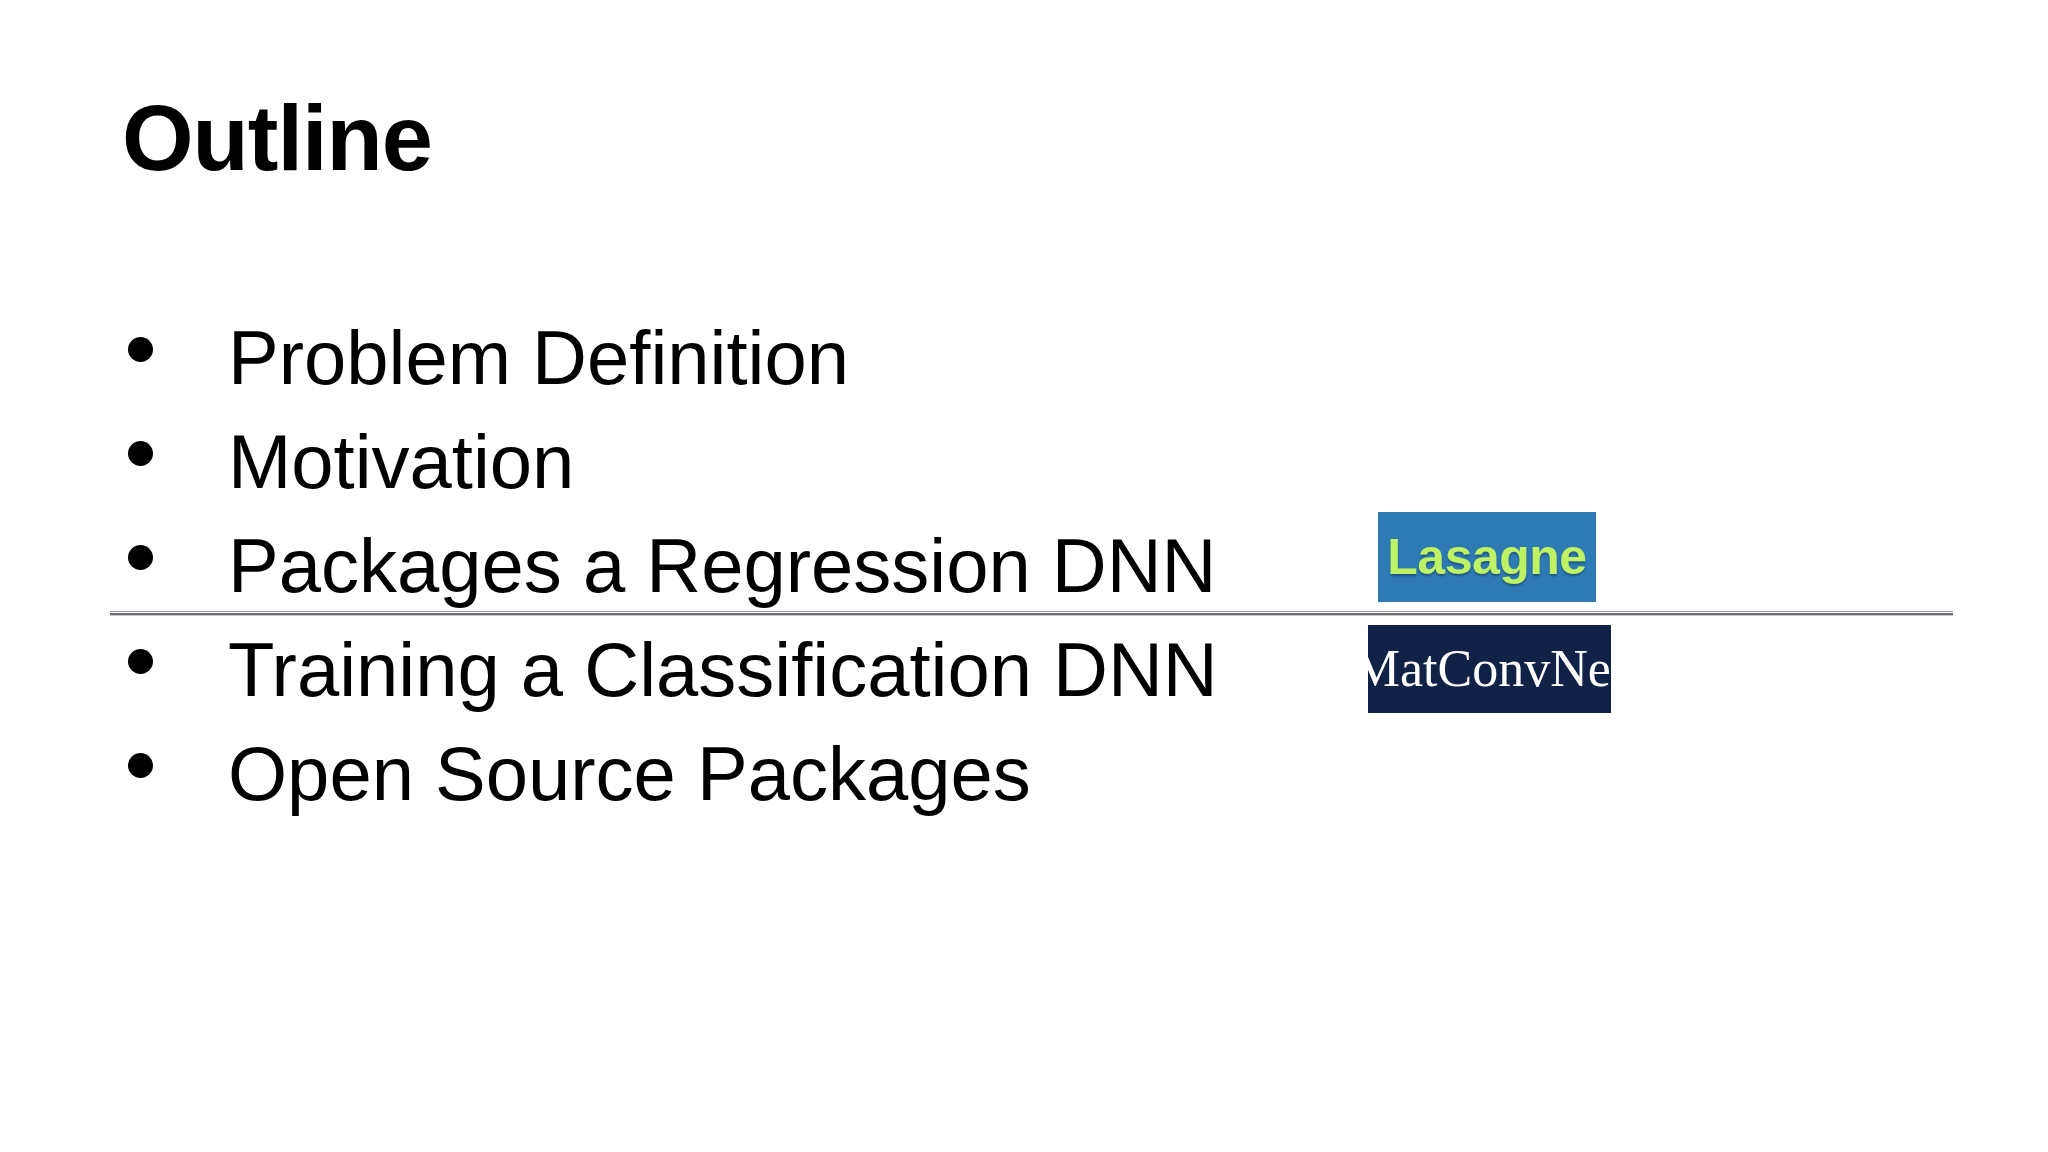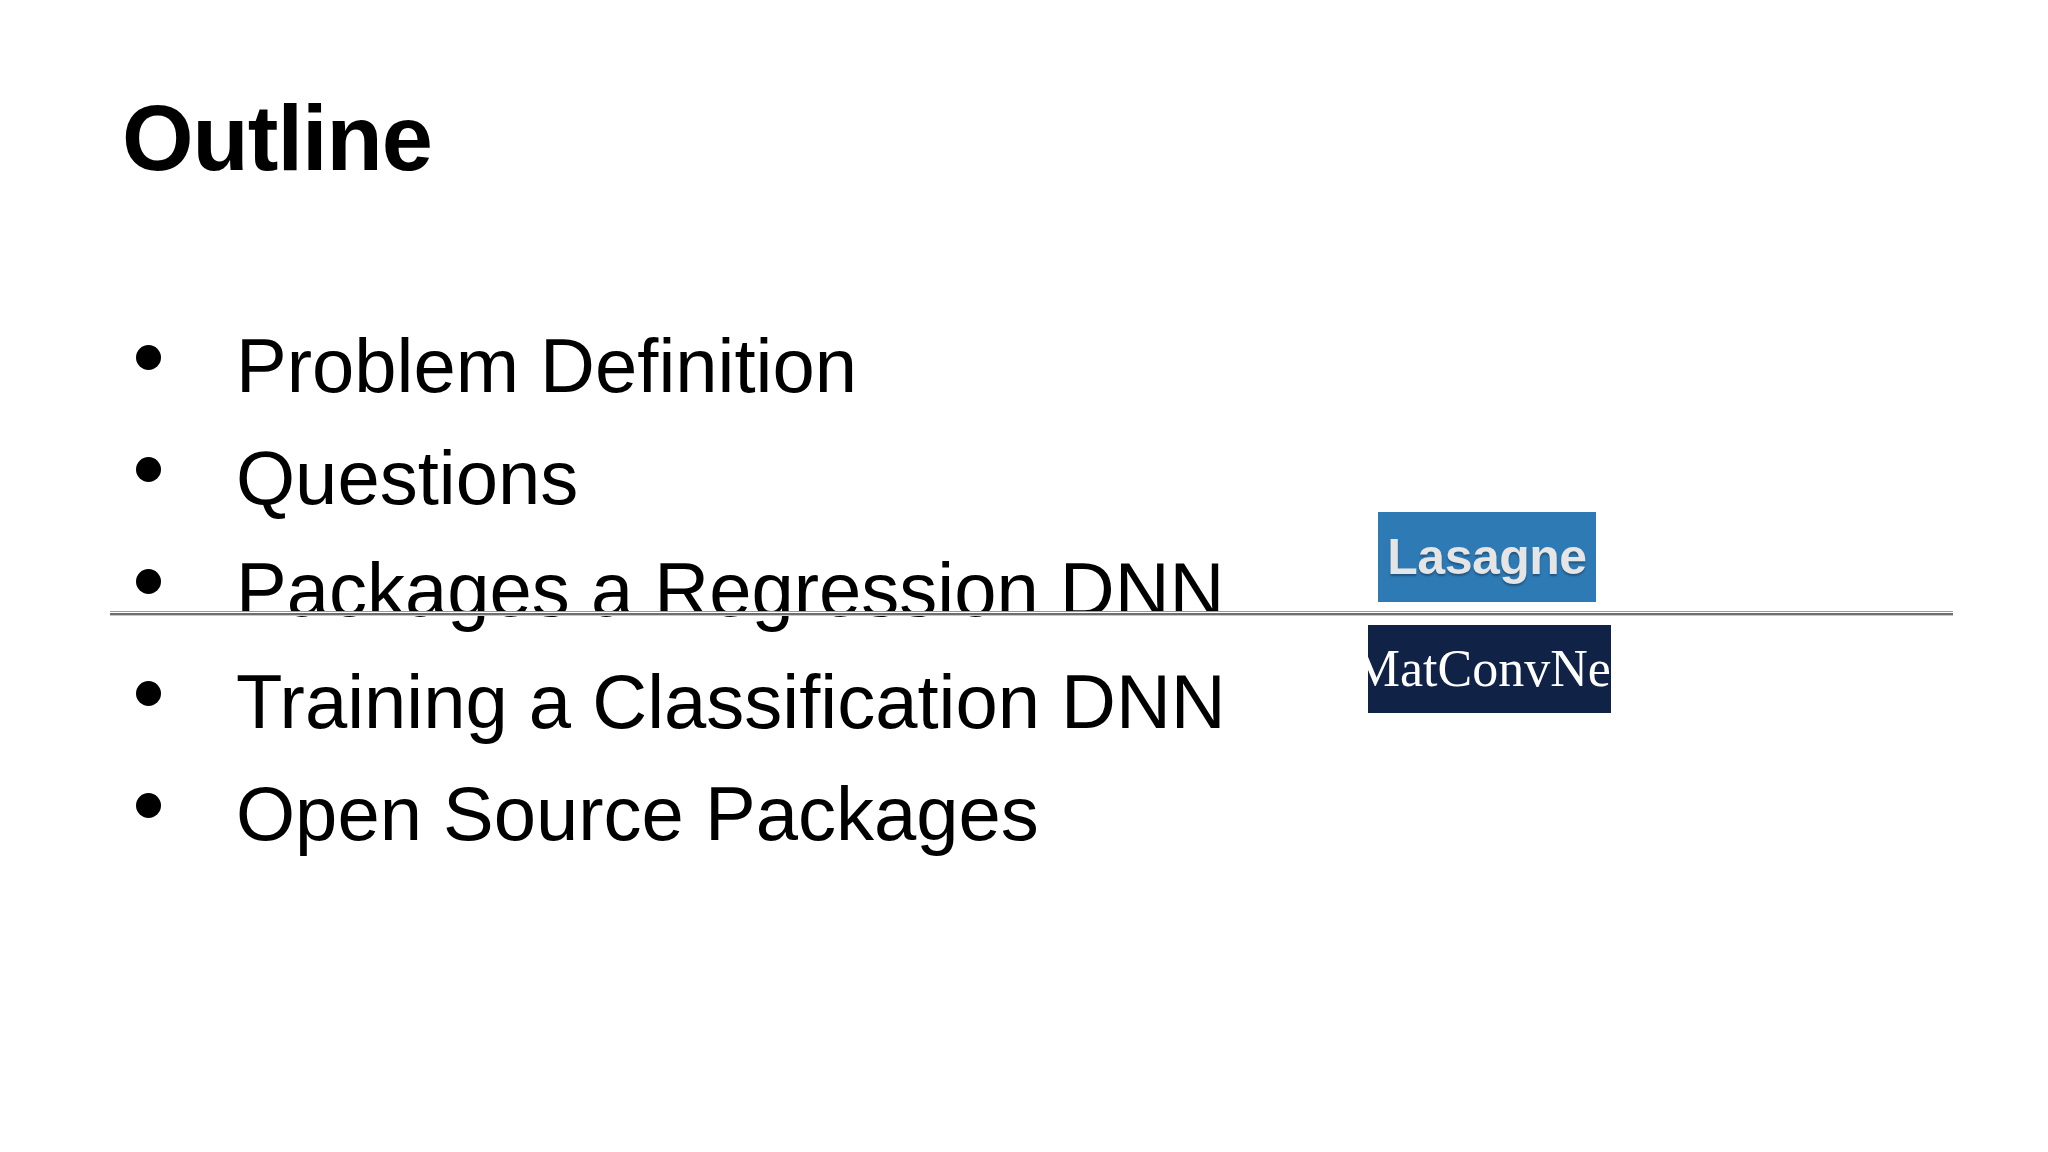--- a/index.html
+++ b/index.html
@@ -39,21 +39,21 @@
     left: 0;
     top: 310px;
     width: 2048px;
     margin: 0;
     padding: 0;
     list-style: none;
   }
   .bullet-row {
     position: relative;
     height: 104px;
-    margin: 8px;
+    margin: 0;
     padding: 0;
   }
   .bullet-marker {
     position: absolute;
     left: 128px;
     top: 27px;
     width: 25px;
     height: 25px;
     border-radius: 50%;
     background: #000000;
@@ -98,21 +98,21 @@
     top: 512px;
     width: 218px;
     height: 90px;
     background: #2e7ab4;
   }
   #logo-lasagne .logo-text {
     font-family: "Liberation Sans", sans-serif;
     font-weight: bold;
     font-size: 50px;
     line-height: 1;
-    color: #e5e5e5;
+    color: #bef264;
     letter-spacing: -0.5px;
     text-shadow: 0 2px 2px rgba(10,40,70,0.45);
     white-space: nowrap;
   }
   #logo-matconvnet {
     left: 1368px;
     top: 625px;
     width: 243px;
     height: 88px;
     background: #102246;
@@ -148,21 +148,21 @@
 
   <ul id="bullet-list">
 
     <li class="bullet-row">
       <span class="bullet-marker"></span>
       <span class="bullet-text">Problem Definition</span>
     </li>
 
     <li class="bullet-row">
       <span class="bullet-marker"></span>
-      <span class="bullet-text">Questions</span>
+      <span class="bullet-text">Motivation</span>
     </li>
 
     <li class="bullet-row">
       <span class="bullet-marker"></span>
       <span class="bullet-text">Packages a Regression DNN</span>
     </li>
 
     <li class="bullet-row">
       <span class="bullet-marker"></span>
       <span class="bullet-text">Training a Classification DNN</span>

